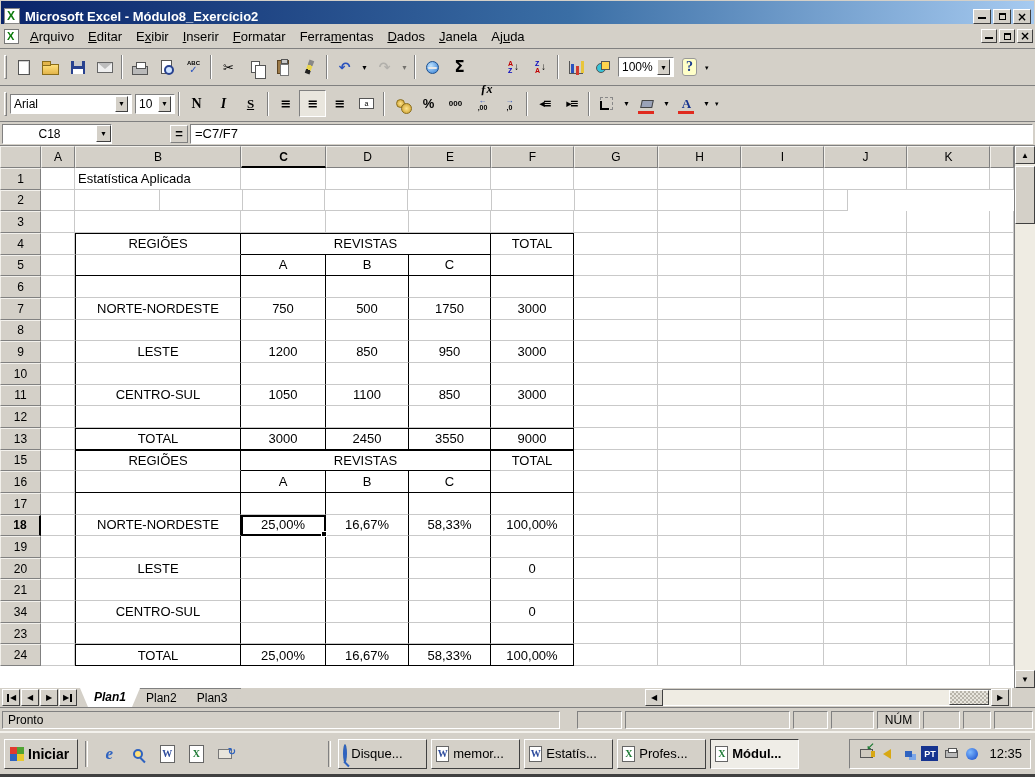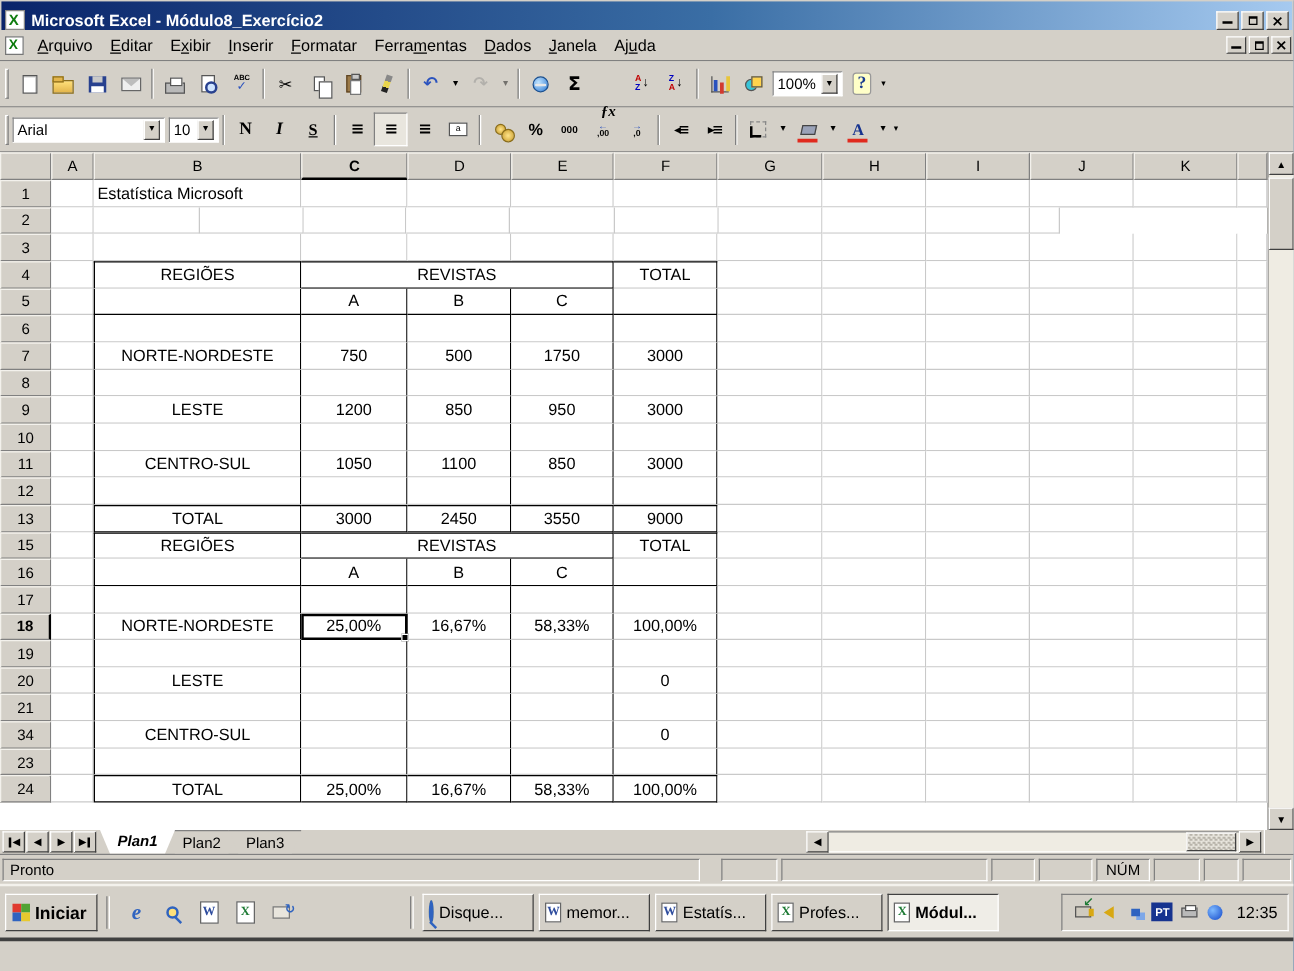--- a/index.html
+++ b/index.html
@@ -395,20 +395,34 @@
         <span class="colorbar" style="background:#e02a1e;"></span>
       </span>
     <span class="tbtn narrow">
         <span class="dd">▼</span>
       </span>
     <span class="chev">
         <span>▾</span>
       </span>
   </div>
 
+  <div class="fbar">
+    <span class="namebox">
+        <span class="nb-text">C18</span>
+        <span class="dd">▼</span>
+      </span>
+    <span class="fdivider">
+        <span class="eqbtn">
+          <span>=</span>
+        </span>
+      </span>
+    <span class="ffield">
+        <span>=C7/F7</span>
+      </span>
+  </div>
 
   <div class="sheetwrap">
     <div class="gridcol" id="grid">
         <div class="hdr-row">
           <div class="hcell" style="width: 41px;"></div>
           <div class="hcell" style="width: 34px;">A</div>
           <div class="hcell" style="width: 166px;">B</div>
           <div class="hcell selcol" style="width: 85px;">C</div>
           <div class="hcell" style="width: 83px;">D</div>
           <div class="hcell" style="width: 82px;">E</div>
@@ -416,21 +430,21 @@
           <div class="hcell" style="width: 84px;">G</div>
           <div class="hcell" style="width: 83px;">H</div>
           <div class="hcell" style="width: 83px;">I</div>
           <div class="hcell" style="width: 83px;">J</div>
           <div class="hcell" style="width: 83px;">K</div>
           <div class="hcell" style="width: 24px;"></div>
         </div>
         <div class="grow">
           <div class="rhdr">1</div>
           <div class="cell" style="width: 34px;"></div>
-          <div class="cell al" style="width: 166px;">Estatística Microsoft</div>
+          <div class="cell al" style="width: 166px;">Estatística Aplicada</div>
           <div class="cell" style="width: 85px;"></div>
           <div class="cell" style="width: 83px;"></div>
           <div class="cell" style="width: 82px;"></div>
           <div class="cell" style="width: 83px;"></div>
           <div class="cell" style="width: 84px;"></div>
           <div class="cell" style="width: 83px;"></div>
           <div class="cell" style="width: 83px;"></div>
           <div class="cell" style="width: 83px;"></div>
           <div class="cell" style="width: 83px;"></div>
           <div class="cell" style="width: 24px;"></div>

